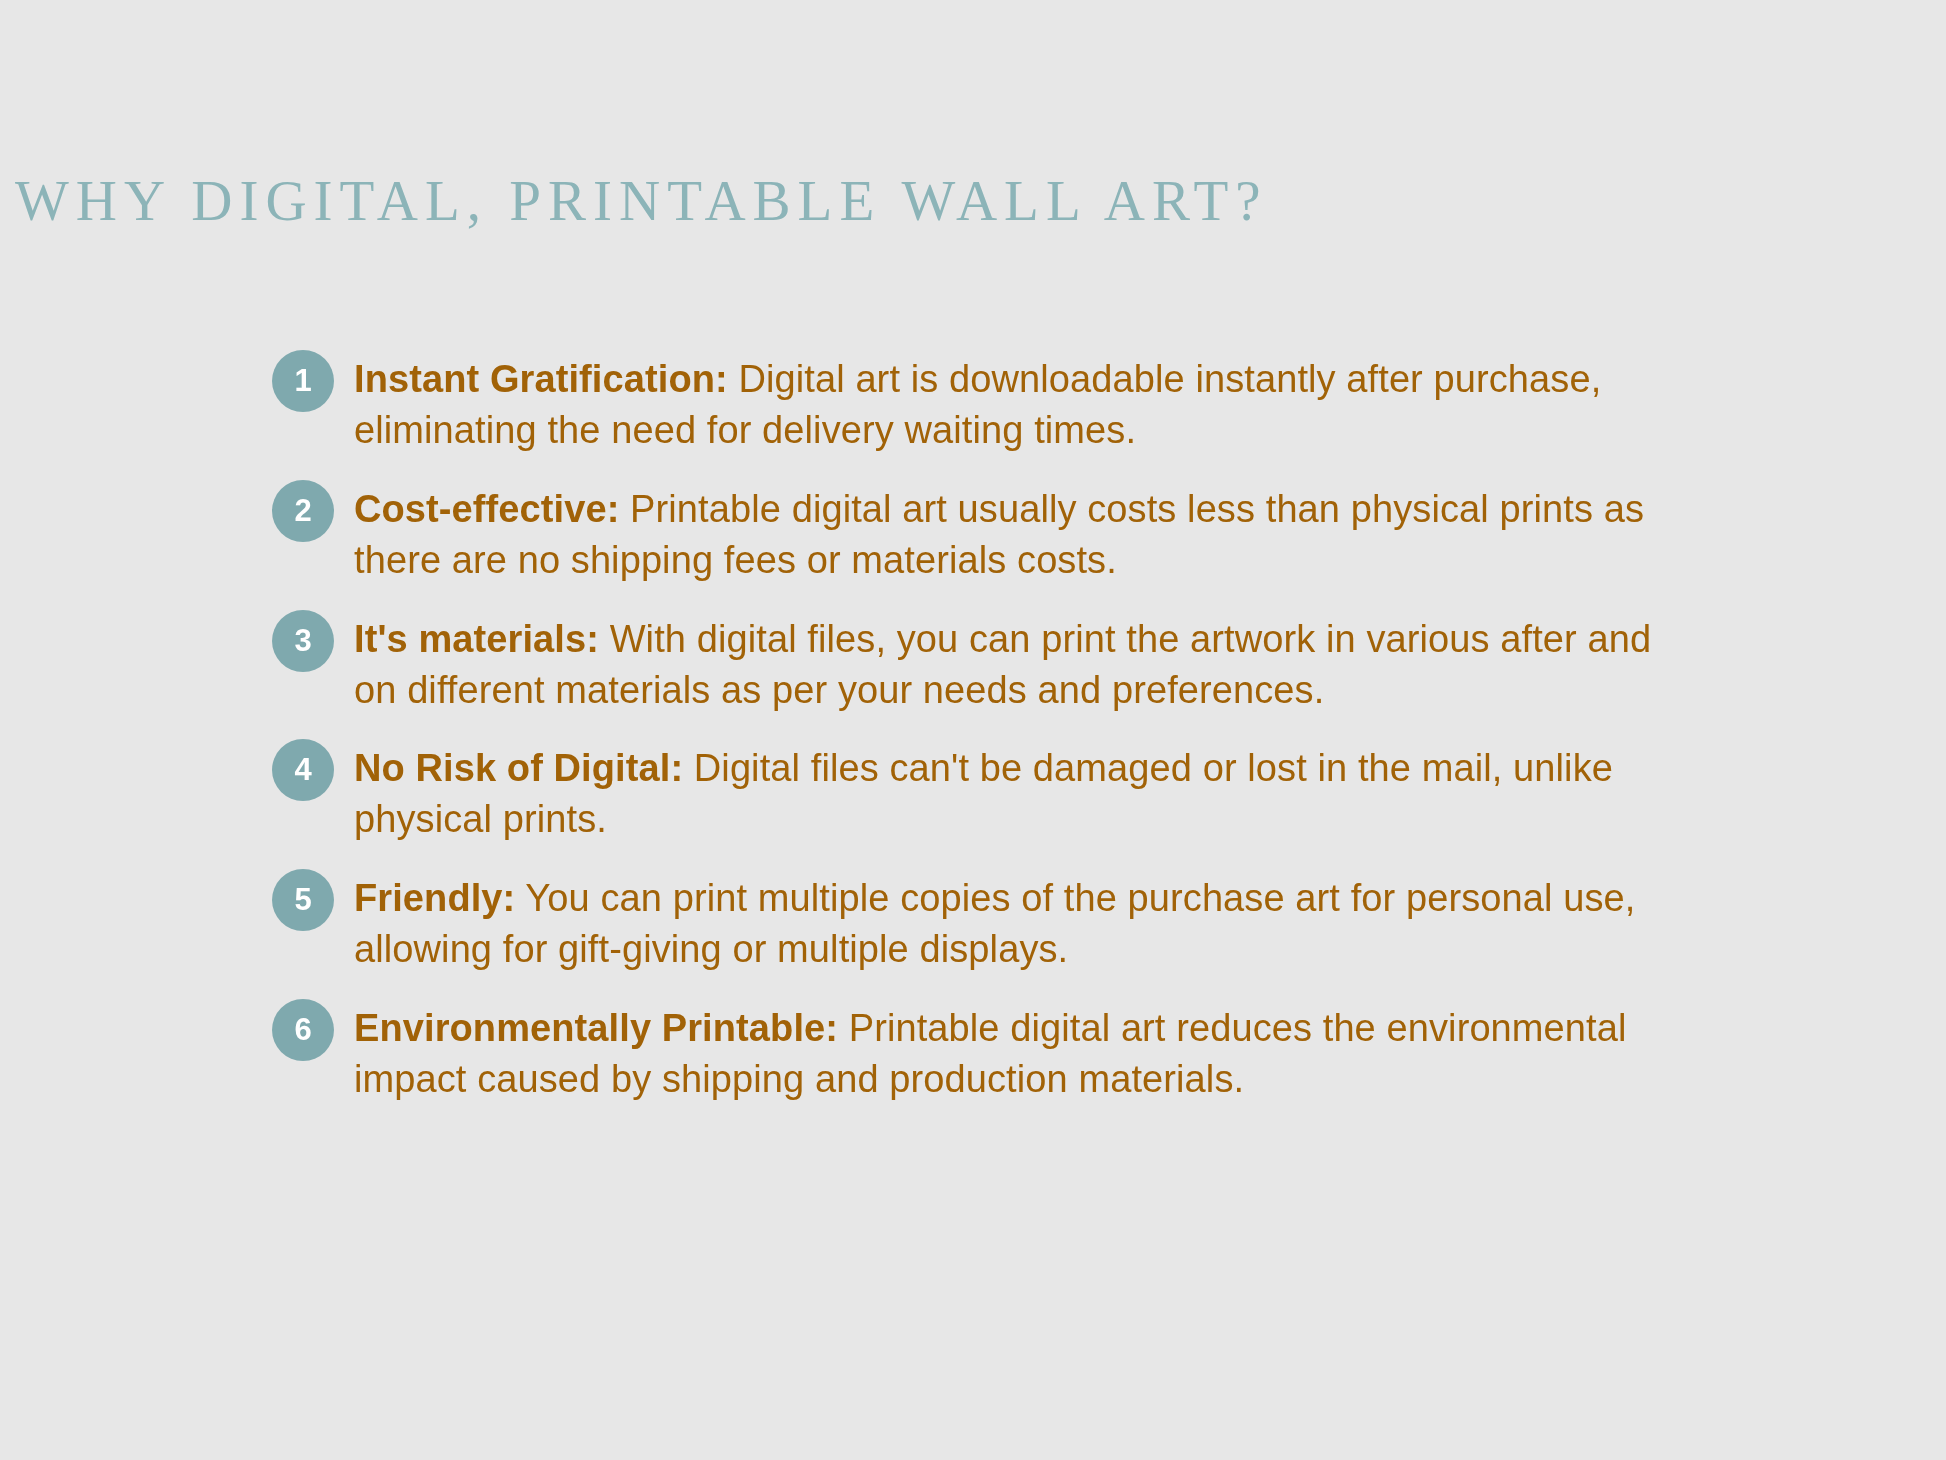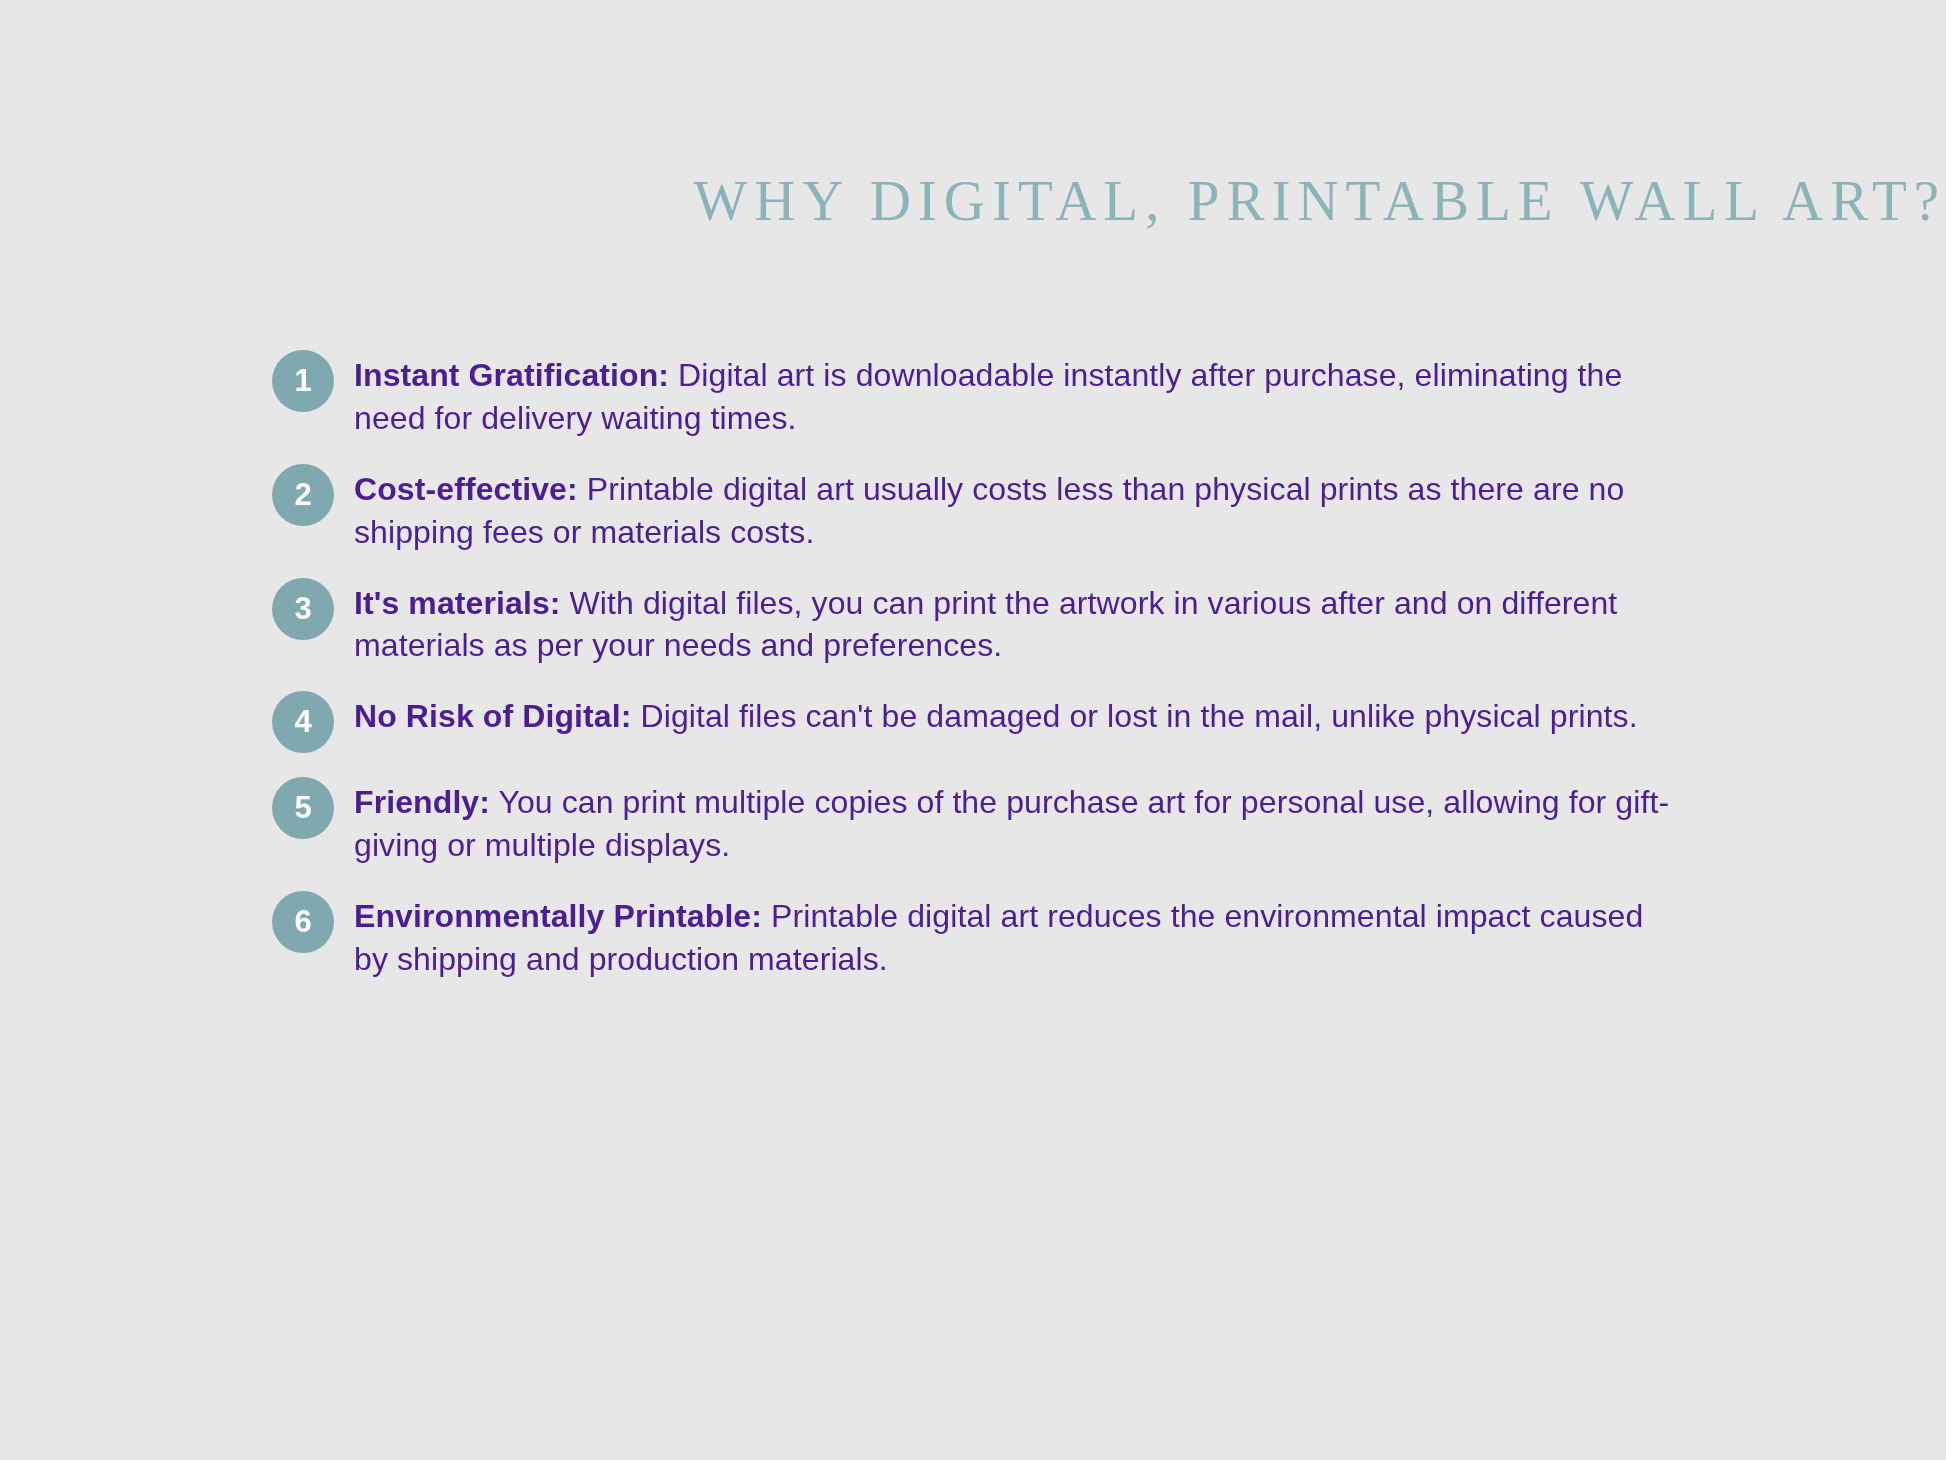--- a/index.html
+++ b/index.html
@@ -18,21 +18,21 @@
     width: 1946px;
     height: 1460px;
     background: #e7e7e7;
     box-sizing: border-box;
   }
   .title {
     position: absolute;
     left: 0;
     right: 0;
     top: 168px;
-    text-align: right;
+    text-align: left;
     font-family: "Liberation Serif", "DejaVu Serif", serif;
     font-size: 57px;
     letter-spacing: 7px;
     color: #8cb4b8;
     font-weight: 400;
     white-space: nowrap;
     padding-left: 15px;
   }
   .list {
     position: absolute;
@@ -56,23 +56,23 @@
     font-weight: 700;
     display: flex;
     align-items: center;
     justify-content: center;
     margin-right: 20px;
     margin-top: 2px;
     font-family: "Liberation Sans", sans-serif;
   }
   .text {
     flex: 1 1 auto;
-    font-size: 32px;
+    font-size: 38px;
     line-height: 1.34;
-    color: #4c1d95;
+    color: #a16207;
     padding-top: 6px;
     letter-spacing: 0.1px;
   }
   .text .lead {
     font-weight: 700;
   }
 </style>
 </head>
 <body>
 

